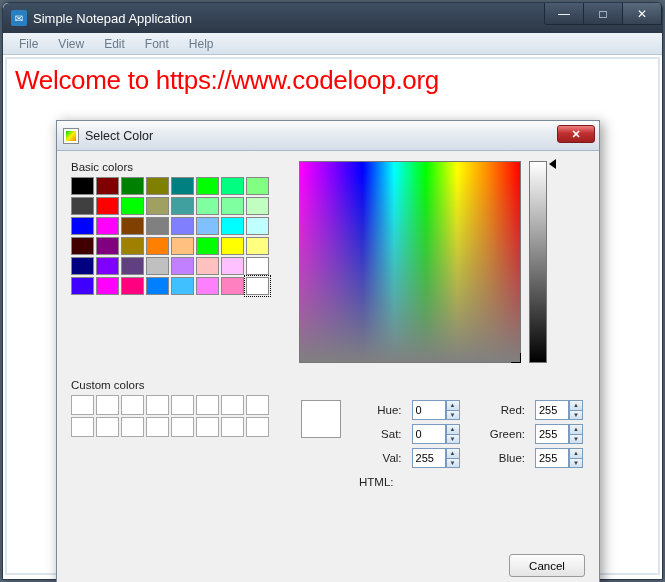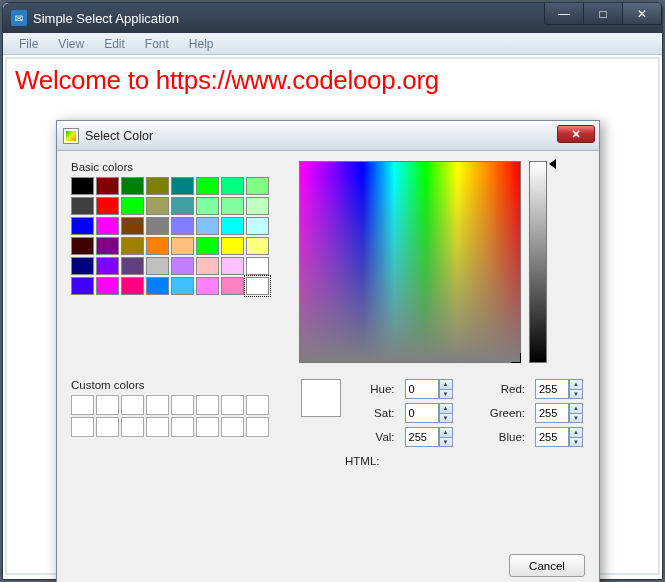--- a/index.html
+++ b/index.html
@@ -61,29 +61,29 @@
 .html-row { display:flex; align-items:center; gap:6px; margin-top:8px; font-size:11.5px; }
 .html-row input { flex:1; height:20px; border:1px solid #7a9ac0; padding:0 4px; font-size:11.5px; }
 
 .dlg-buttons { position:absolute; right:14px; bottom:10px; display:flex; gap:8px; }
 .dlg-btn { width:76px; height:23px; border:1px solid #9a9a9a; border-radius:3px; background:linear-gradient(to bottom,#fdfdfd,#e4e4e4); font-size:11.5px; }
 .dlg-btn.ok { border:1px solid #3c7fb1; box-shadow:0 0 0 1px #a3d3f5 inset; background:linear-gradient(to bottom,#eaf6fd,#bee6fd);margin-top:28px; }
 
 .lower { clear:both; padding-top:16px; }
 .lower-flex { display:flex; gap:20px; }
 .lower-left { width:210px; }
-.lower-right { flex:1; display:flex; gap:4px; }
+.lower-right { flex:1; display:flex; gap:18px;margin-top:21px; }
 </style>
 </head>
 <body>
 
 <div class="outer-window">
   <div class="outer-titlebar">
     <span class="icon">✉</span>
-    <span>Simple Select Application</span>
+    <span>Simple Notepad Application</span>
     <div class="win-caption-btns">
       <div class="win-btn min">
           <span>—</span>
         </div>
       <div class="win-btn">
           <span>□</span>
         </div>
       <div class="win-btn close">
           <span>✕</span>
         </div>

